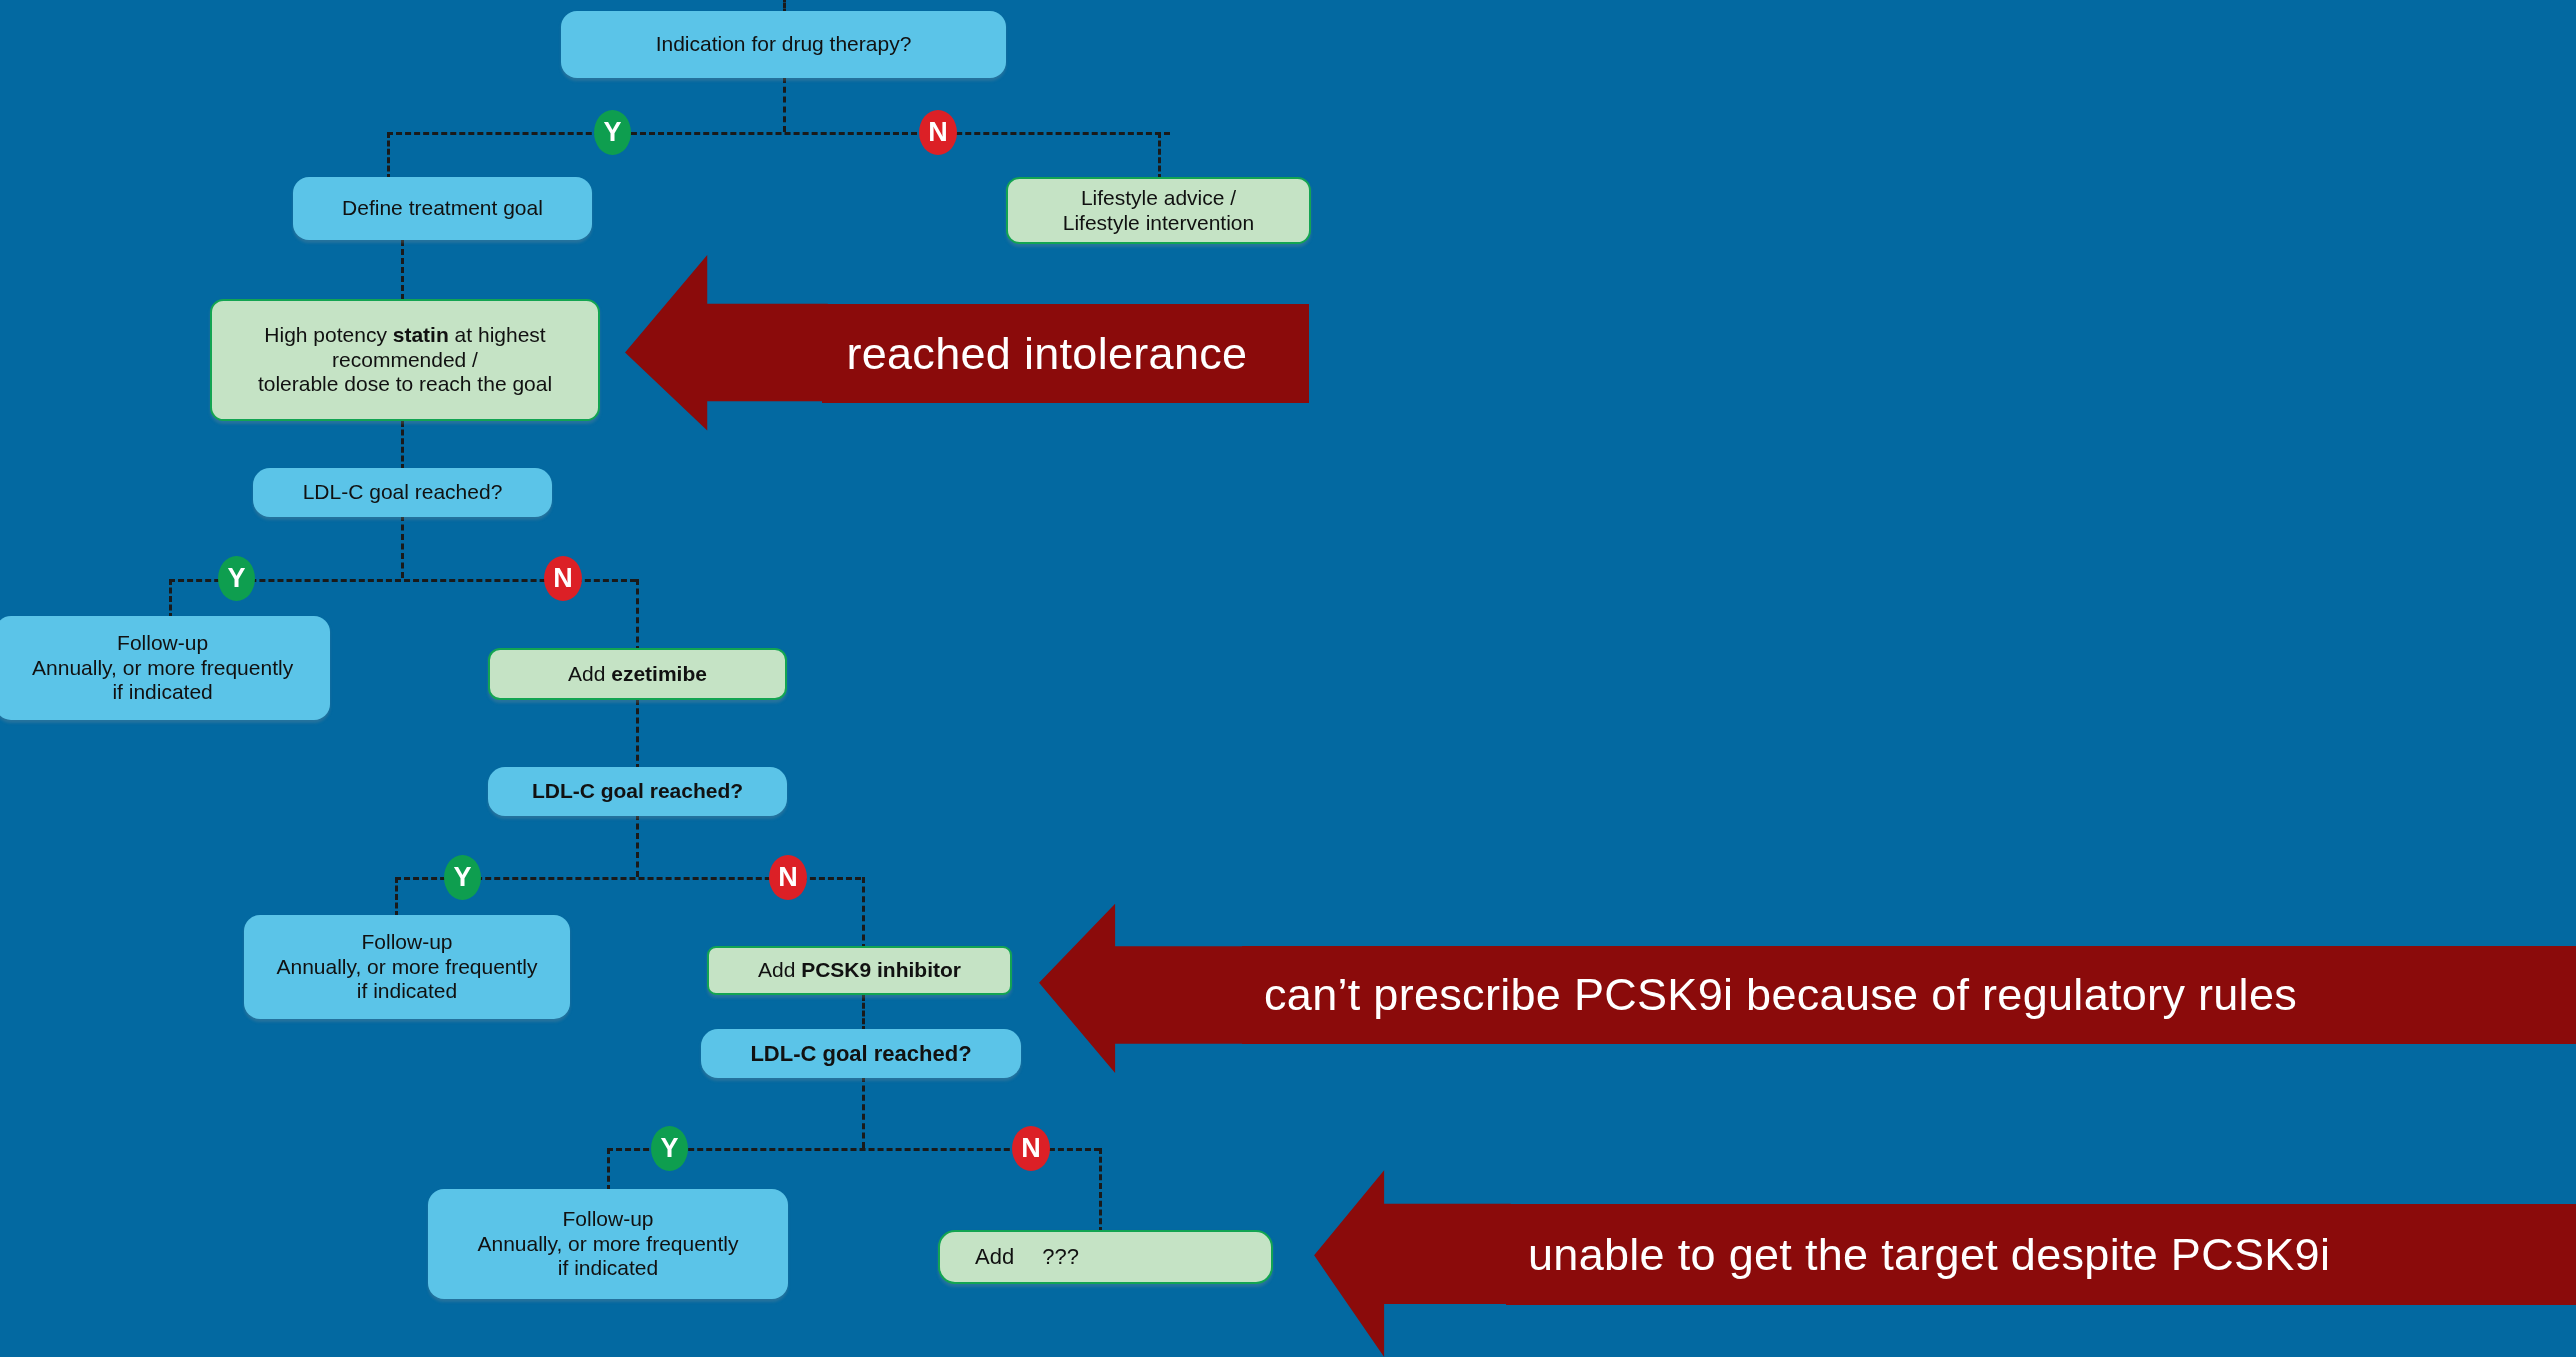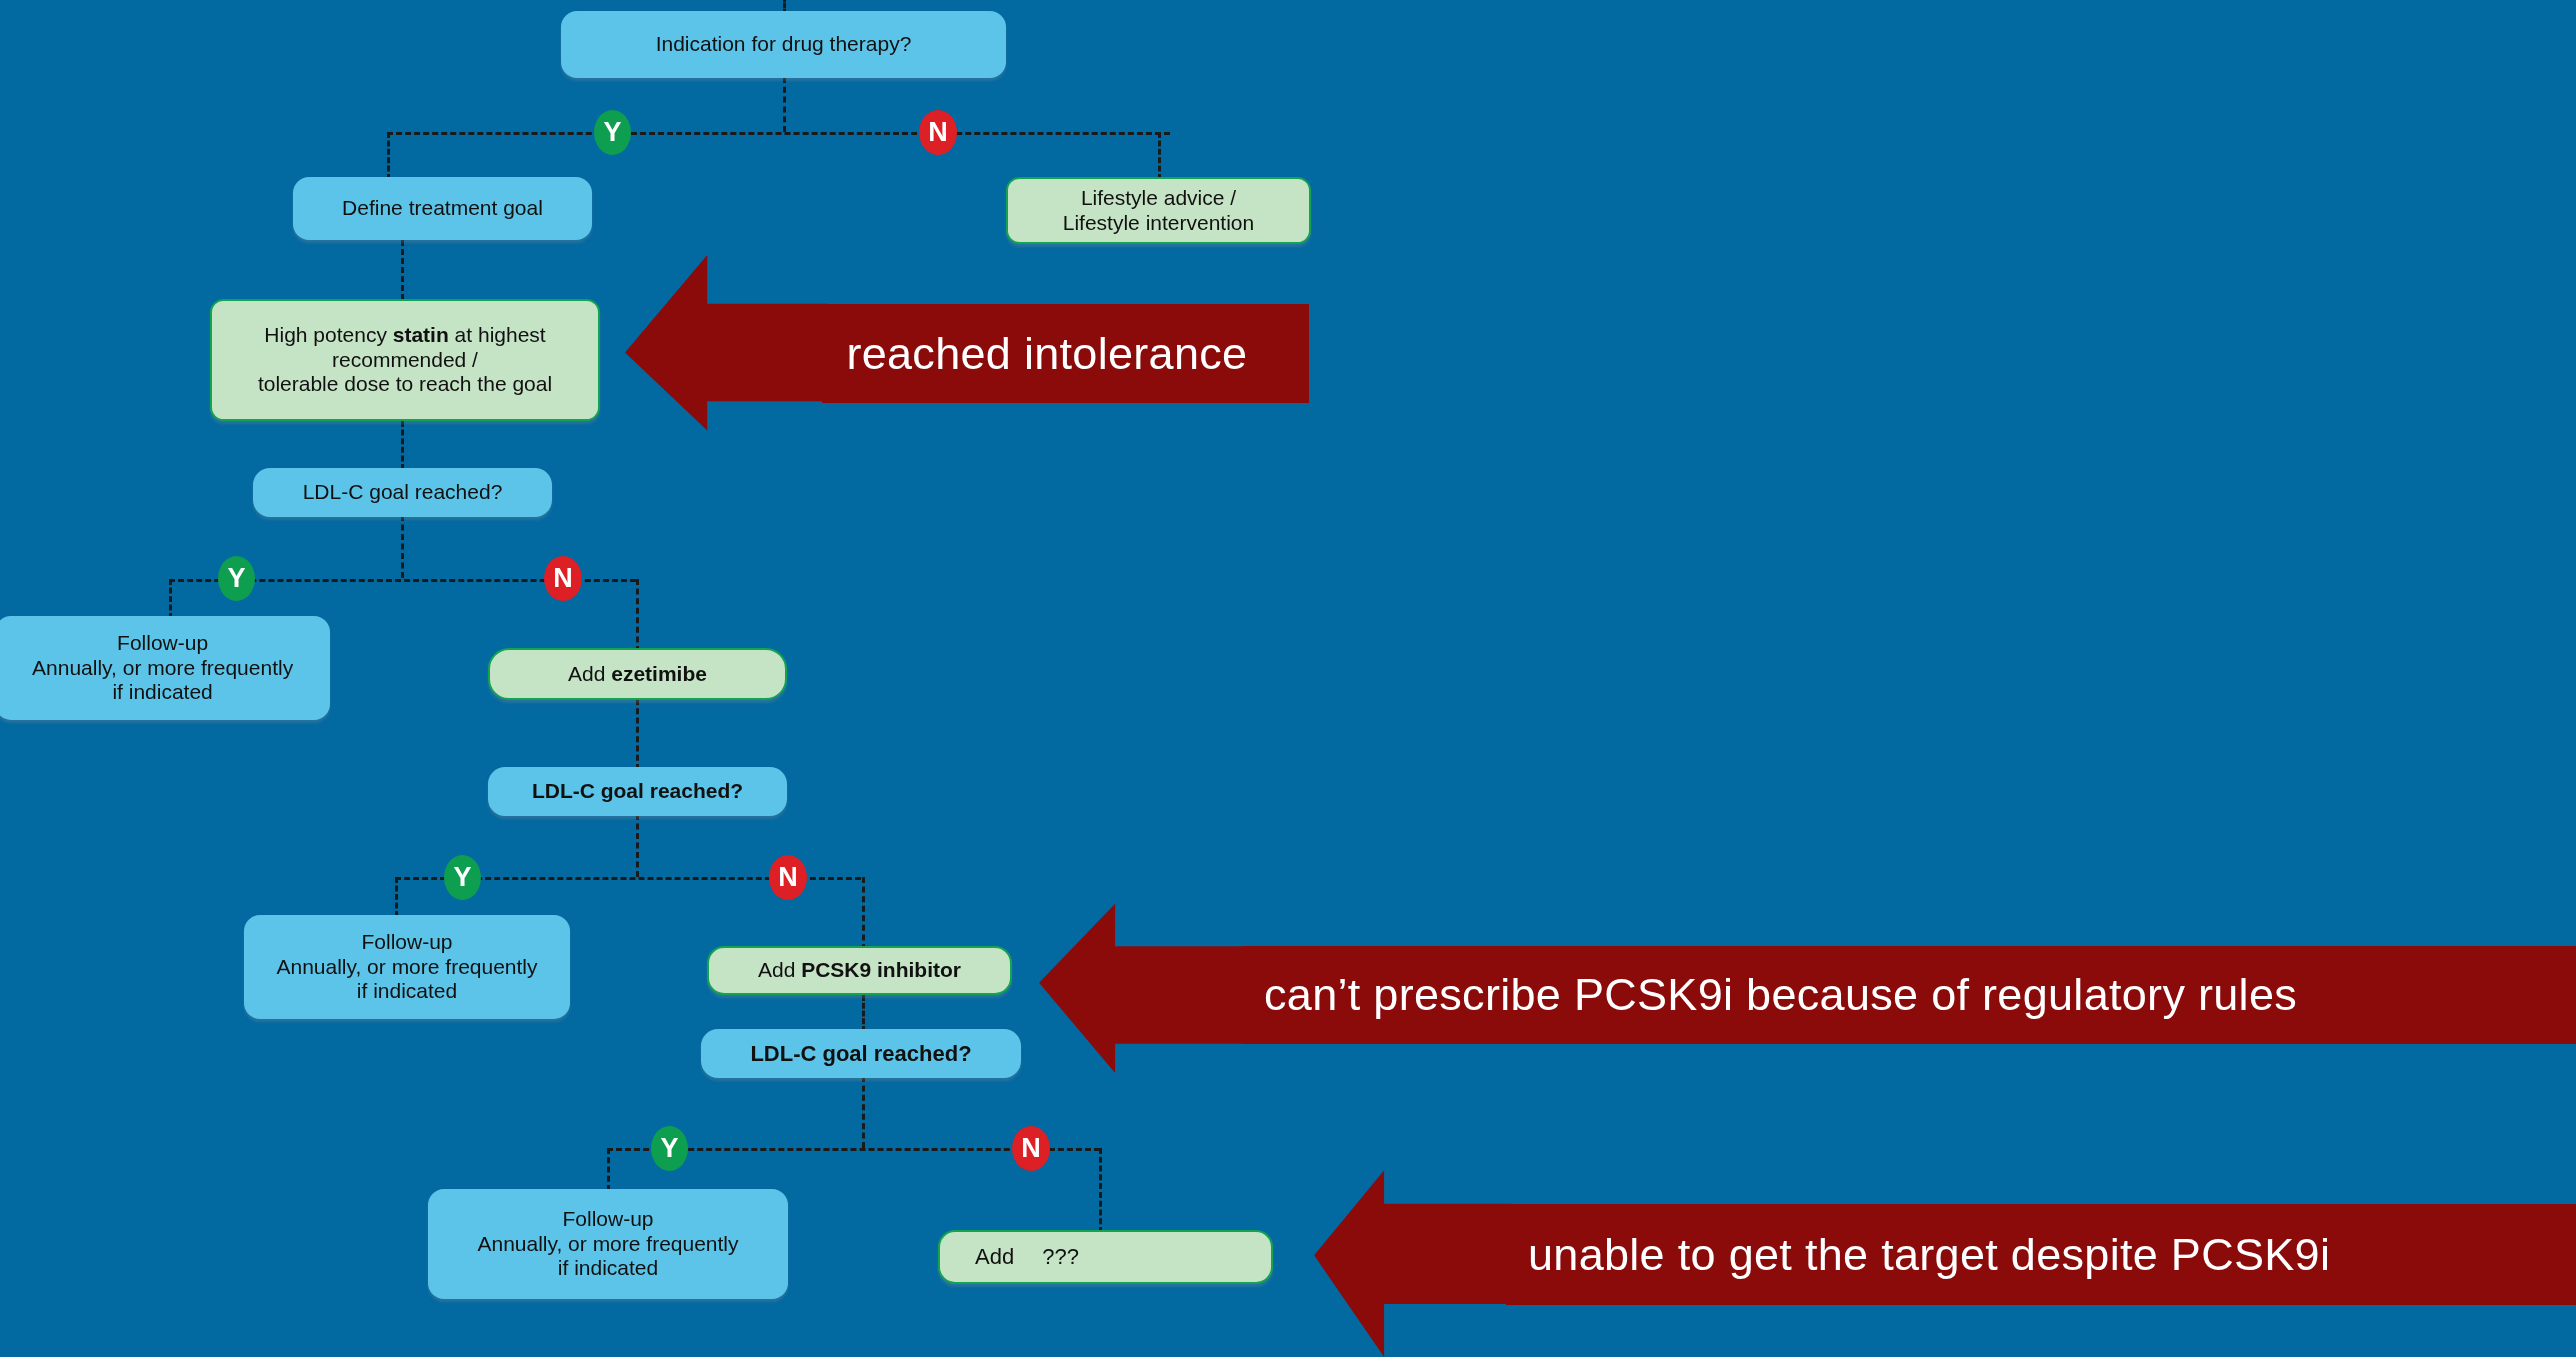--- a/index.html
+++ b/index.html
@@ -162,39 +162,39 @@
   </div>
 
   <div class="node blue" style="left:-4.9px; top:616px; width:335px; height:104px; font-size:21px;">
     <span class="txt">
       <span>Follow-up</span><br>
       <span>Annually, or more frequently</span><br>
       <span>if indicated</span>
     </span>
   </div>
 
-  <div class="node green" style="left:488px; top:648px; width:299px; height:52px; font-size:21px; border-radius:21px;">
+  <div class="node green" style="left:488px; top:648px; width:299px; height:52px; font-size:21px; border-radius:12px;">
     <span class="txt">
       <span>Add </span><b>ezetimibe</b>
     </span>
   </div>
 
   <div class="node blue bold" style="left:488px; top:767px; width:299px; height:49px; font-size:21px; border-radius:17px;">
     <span class="txt">LDL-C goal reached?</span>
   </div>
 
   <div class="node blue" style="left:244px; top:915px; width:326px; height:104px; font-size:21px;">
     <span class="txt">
       <span>Follow-up</span><br>
       <span>Annually, or more frequently</span><br>
       <span>if indicated</span>
     </span>
   </div>
 
-  <div class="node green" style="left:707px; top:946px; width:305px; height:49px; font-size:21px; border-radius:17px;">
+  <div class="node green" style="left:707px; top:946px; width:305px; height:49px; font-size:21px; border-radius:9px;">
     <span class="txt">
       <span>Add </span><b>PCSK9 inhibitor</b>
     </span>
   </div>
 
   <div class="node blue bold" style="left:701px; top:1029px; width:320px; height:49px; font-size:22px; border-radius:17px;">
     <span class="txt">LDL-C goal reached?</span>
   </div>
 
   <div class="node blue" style="left:428px; top:1189px; width:360px; height:110px; font-size:21px;">

